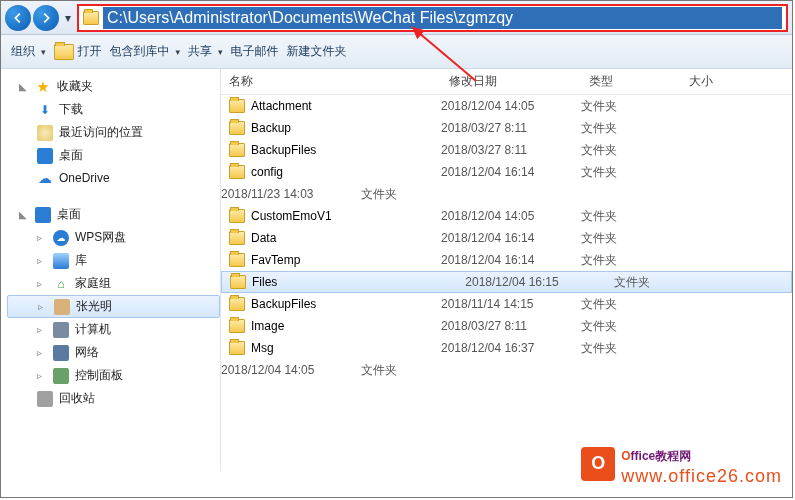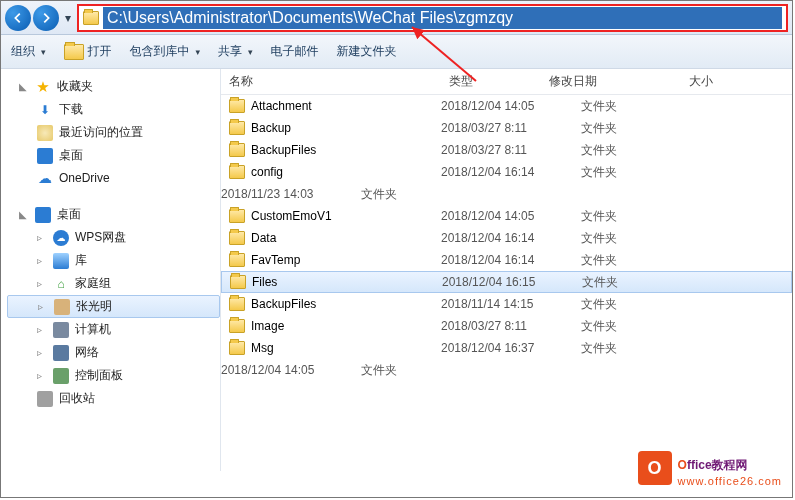--- a/index.html
+++ b/index.html
@@ -15,21 +15,21 @@
 .addr-wrap { flex: 1; border: 2px solid #e22; height: 28px; display: flex; align-items: center; background: #fff; padding: 0 4px; }
 .folder-ico { width: 16px; height: 14px; background: linear-gradient(#ffe9a8,#f4c94b); border: 1px solid #c9a227; border-radius: 1px; margin-right: 4px; position: relative; }
 .folder-ico::before { content:""; position:absolute; top:-3px; left:0; width:7px; height:3px; background:#f4c94b; border:1px solid #c9a227; border-bottom:none; border-radius:1px 1px 0 0; }
 .addr-text { flex:1; background: #2f6fb8; color:#fff; padding: 2px 4px; font-size: 16px; white-space: nowrap; overflow:hidden; }
 
 
 .menu-row { height: 26px; display:flex; align-items:center; gap: 14px; padding: 0 10px; background: linear-gradient(#f7fafd,#e9eff7); border-bottom: 1px solid #cfd9e6; color:#222; }
 .menu-item { cursor: pointer; }
 
 
-.tool-row { height: 34px; display:flex; align-items:center; gap: 18px; padding: 0 10px; background: linear-gradient(#f2f6fb,#e2ebf5); border-bottom: 1px solid #cfd9e6; color:#1a3a5c;text-align:center; }
+.tool-row { height: 34px; display:flex; align-items:center; gap: 8px; padding: 0 10px; background: linear-gradient(#f2f6fb,#e2ebf5); border-bottom: 1px solid #cfd9e6; color:#1a3a5c;text-align:center; }
 .tool-btn { display:flex; align-items:center; gap:4px; cursor:pointer; }
 .tool-drop::after { content:"▾"; font-size:9px; margin-left:2px; color:#345; }
 .open-ico { width:20px; height:16px; background: linear-gradient(#ffe9a8,#f4c94b); border:1px solid #c9a227; border-radius:1px; position:relative; }
 .open-ico::before { content:""; position:absolute; top:-3px; left:0; width:8px; height:3px; background:#f4c94b; border:1px solid #c9a227; border-bottom:none; }
 
 
 .body { display:flex; height: calc(100% - 94px); }
 .sidebar { width: 220px; border-right: 1px solid #e0e6ee; padding: 6px 0 6px 6px; overflow-y:auto; background:#fff; }
 .tree-group { margin-bottom: 14px; }
 .tree-item { display:flex; align-items:center; gap:6px; padding: 3px 4px 3px 12px; cursor:pointer; color:#222; border-radius:2px; }
@@ -53,37 +53,37 @@
 
 
 .content { flex:1; display:flex; flex-direction:column; }
 .col-header { height:26px; display:flex; align-items:center; border-bottom:1px solid #e6e9ee; color:#444; }
 .col { padding: 0 8px; }
 .col.name { width:220px; }
 .col.date { width:140px; }
 .col.type { width:100px; }
 .col.size { width:80px; }
 .row { height:22px; display:flex; align-items:center; cursor:pointer; }
-.row.selected { background: linear-gradient(#eaf3ff,#d5e7fb); border:1px solid #a8c8ee; }
+.row.selected { background: linear-gradient(#eaf3ff,#d5e7fb); border:1px solid #a8c8ee;text-align:center; }
 .row .folder-ico { margin-right:6px; margin-left:8px; }
 .cell.name { width:220px; display:flex; align-items:center; }
 .cell.date { width:140px; color:#555; }
 .cell.type { width:100px; color:#555; }
 .cell.size { width:80px; }
 
 
 .anno { position:absolute; top:20px; left:405px; pointer-events:none; }
 
 
 .watermark { position:absolute; right:10px; bottom:10px; display:flex; align-items:center; gap:6px; }
 .wm-logo { width:34px; height:34px; background:#e94e1b; border-radius:4px; position:relative; display:flex; align-items:center; justify-content:center; color:#fff; font-weight:bold; font-size:18px; }
 .wm-txt1 { font-size:22px; font-weight:bold; }
 .wm-o { color:#e94e1b; }
 .wm-rest { color:#701a75; }
-.wm-sub { font-size:11px; color:#e94e1b; letter-spacing:1px; }
+.wm-sub { font-size:18px; color:#e94e1b; letter-spacing:1px; }
 </style>
 </head>
 <body>
 
 <div class="window">
 
   <div class="addr-row">
     <div class="nav-btn">
       <svg viewBox="0 0 16 16">
           <path d="M10 3 L5 8 L10 13" stroke="#fff" stroke-width="2" fill="none"></path>
@@ -185,22 +185,22 @@
         <div class="tree-item child">
           <span class="ico ico-bin"></span>
           <span>回收站</span>
         </div>
       </div>
     </div>
 
     <div class="content">
       <div class="col-header">
         <div class="col name">名称</div>
+        <div class="col date">修改日期</div>
         <div class="col type">类型</div>
-        <div class="col date">修改日期</div>
         <div class="col size">大小</div>
       </div>
       <div id="rows">
           <div class="row">
             <div class="cell name">
               <span class="folder-ico"></span>
               <span>Attachment</span>
             </div>
             <div class="cell date">2018/12/04 14:05</div>
             <div class="cell type">文件夹</div>

